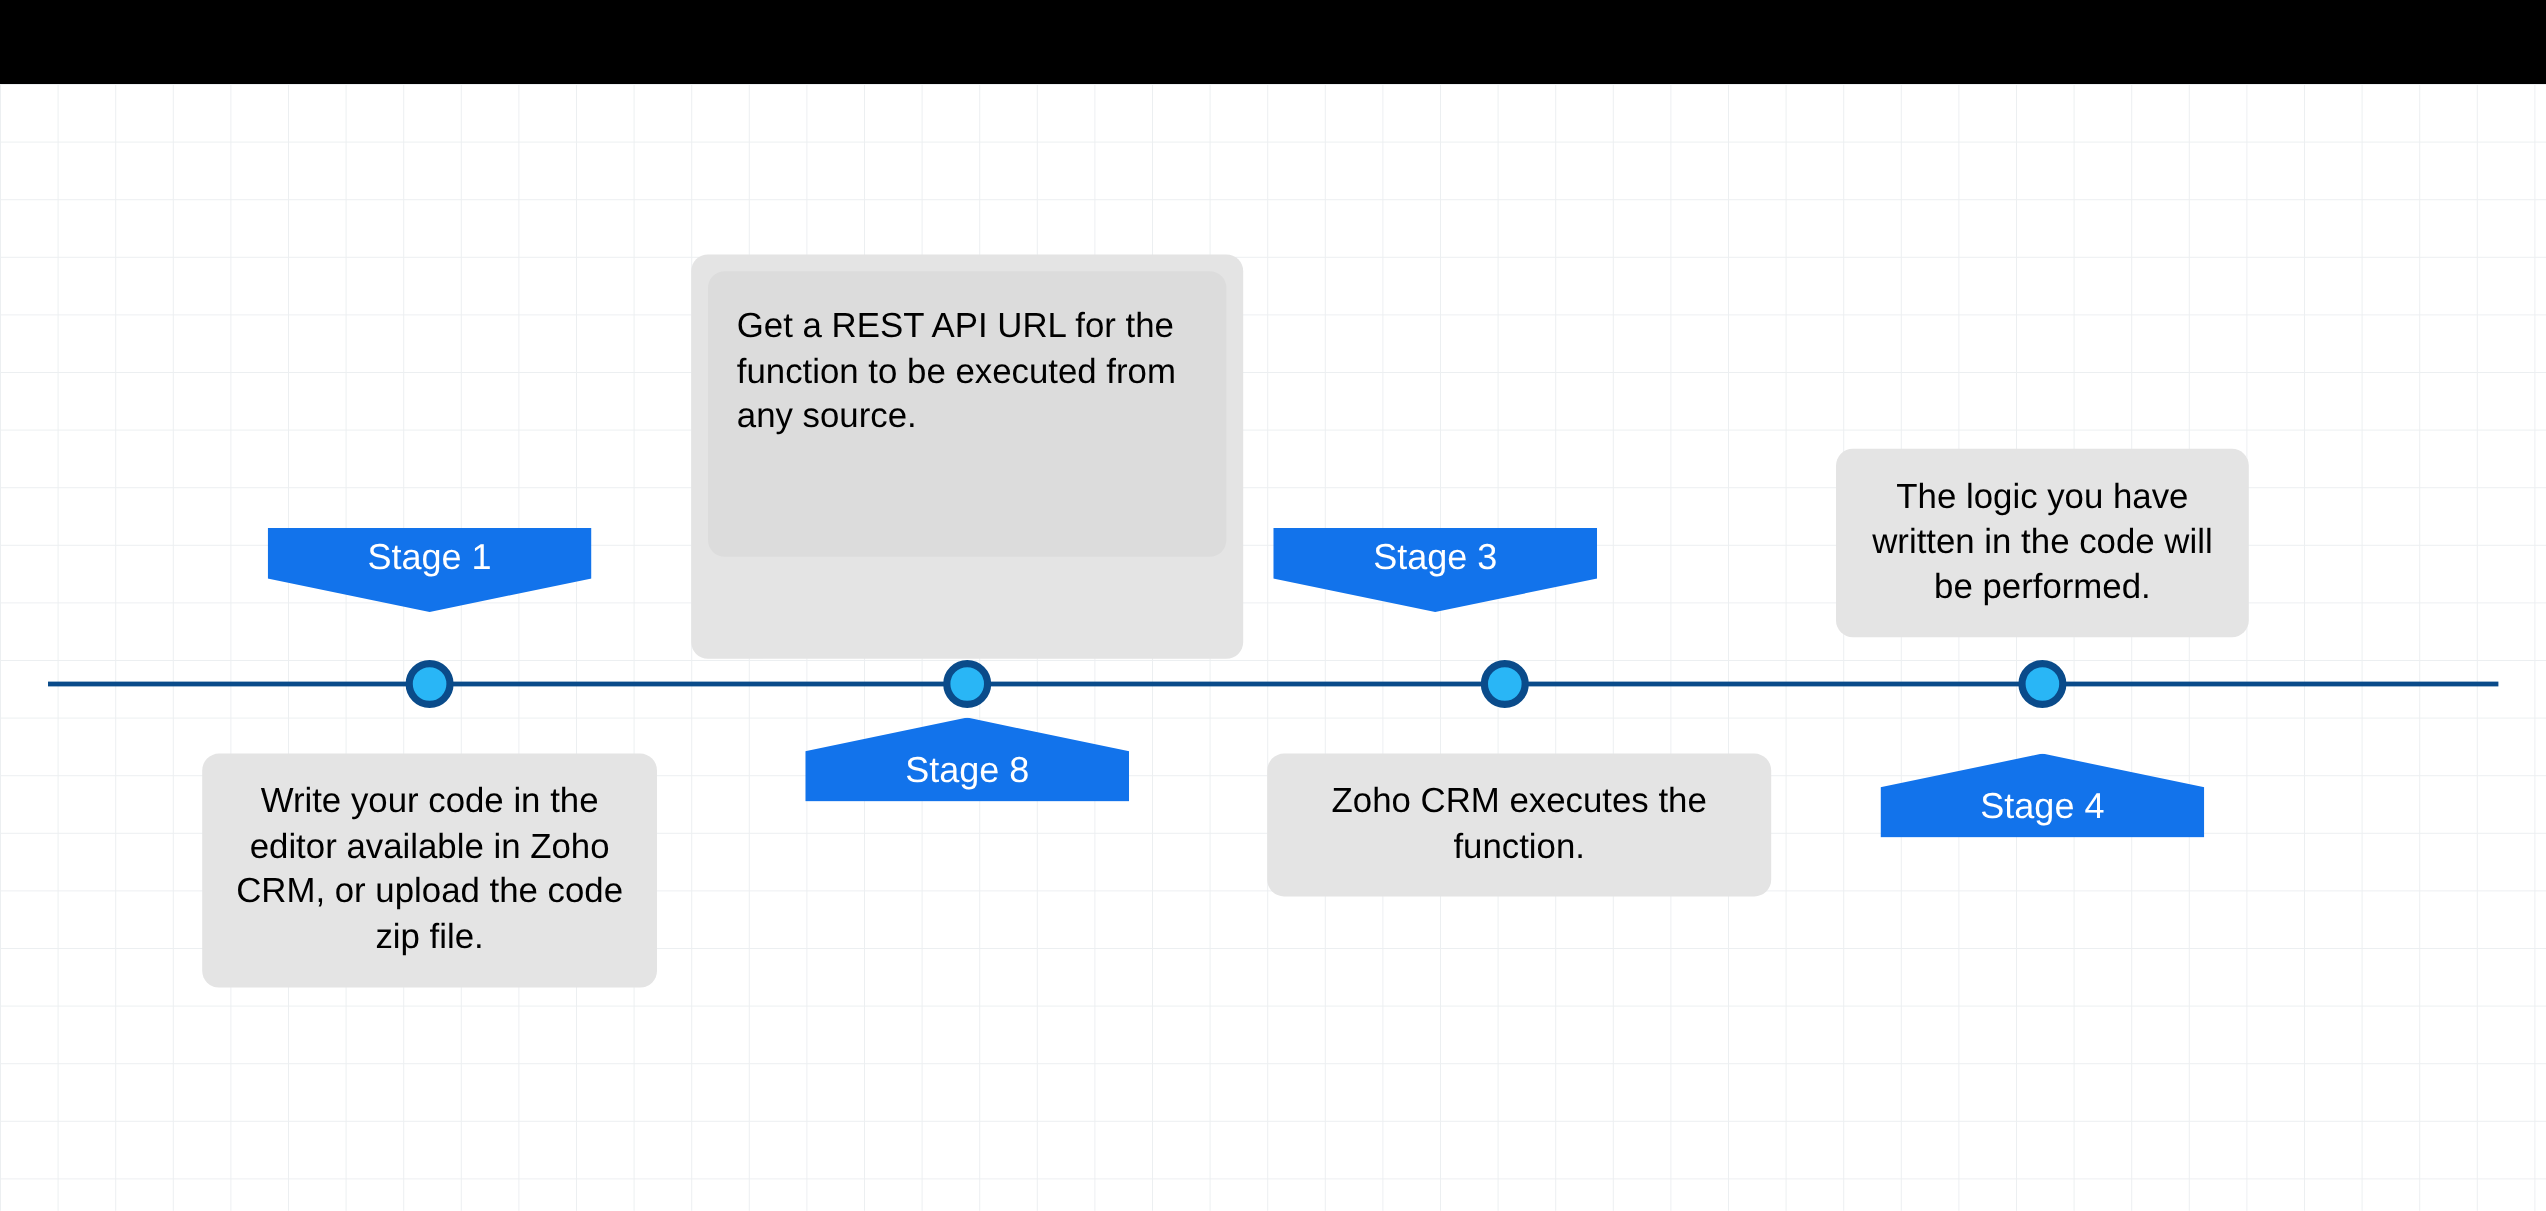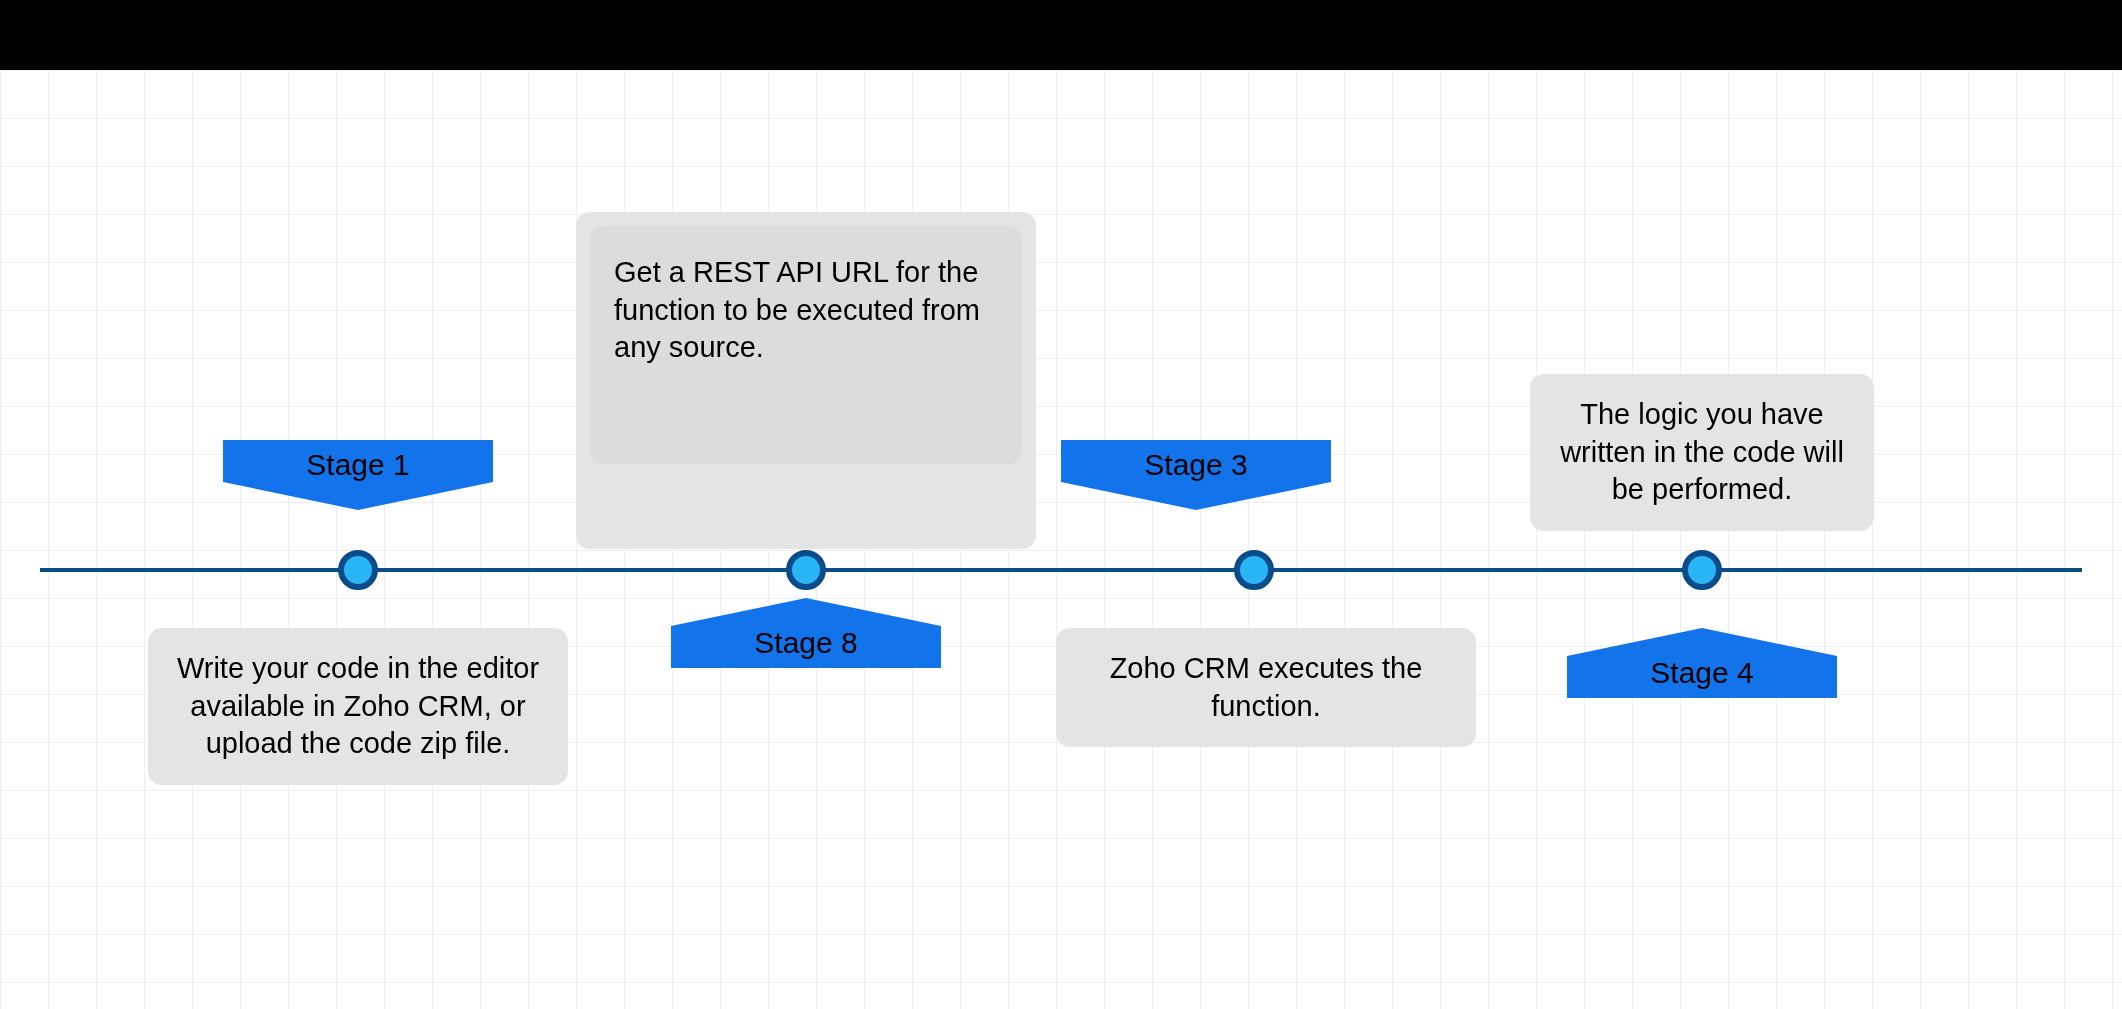--- a/index.html
+++ b/index.html
@@ -58,21 +58,21 @@
     box-sizing: border-box;
     transform: translate(-50%, -50%);
   }
 
   
   .flag {
     position: absolute;
     width: 270px;
     height: 70px;
     background: #1273eb;
-    color: #000000;
+    color: #ffffff;
     font-size: 30px;
     display: flex;
     align-items: flex-start;
     justify-content: center;
     padding-top: 8px;
     box-sizing: border-box;
     transform: translateX(-50%);
   }
   .flag-down {
     
@@ -125,21 +125,21 @@
 
 <div class="topbar"></div>
 <div class="grid"></div>
 
 <div class="timeline-line"></div>
 
 <div class="node" style="left:358px; top:570px;"></div>
 <div class="flag flag-down" style="left:358px; top:440px;">
   <span>Stage 1</span>
 </div>
-<div class="box" style="left:358px; top:628px; width:420px;">
+<div class="box" style="left:358px; top:628px; width:379px;">
   <span>Write your code in the editor available in Zoho CRM, or upload the code zip file.</span>
 </div>
 
 <div class="node" style="left:806px; top:570px;"></div>
 <div class="flag flag-up" style="left:806px; top:598px;">
   <span>Stage 8</span>
 </div>
 
 <div class="outer-box" style="left:806px; top:212px; width:460px; height:337px;">
   <div class="inner-box" style="left:14px; top:14px; width:432px; height:238px;">

